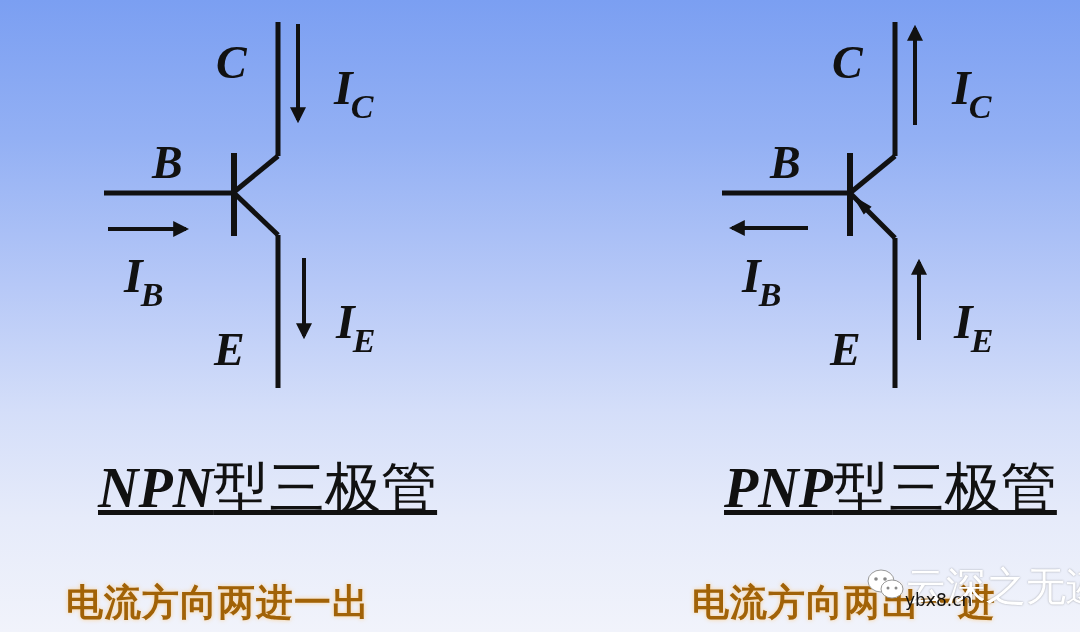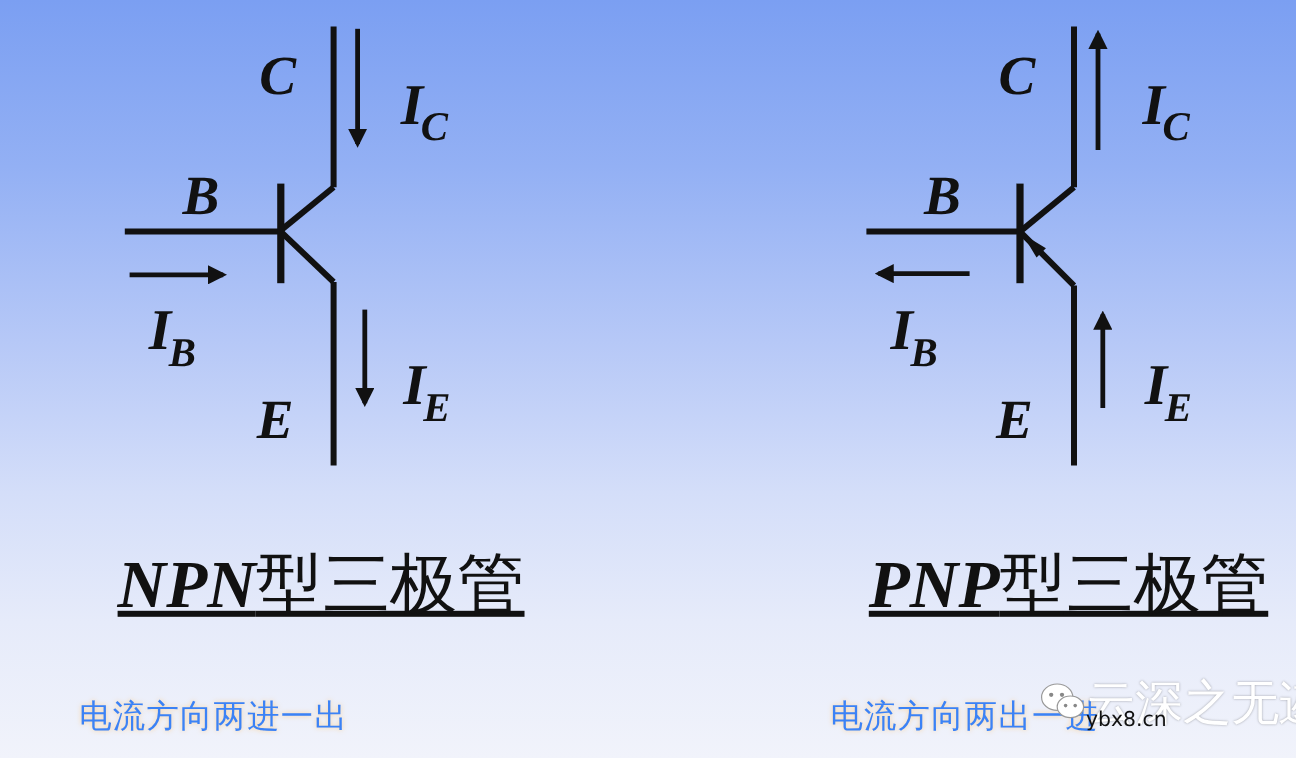--- a/index.html
+++ b/index.html
@@ -8,21 +8,21 @@
     background: linear-gradient(to bottom, #7b9ff2 0%, #93b0f4 22%, #b6c8f7 45%, #d4def9 65%, #e6ebfa 82%, #f1f3fb 100%);
     font-family: "Liberation Serif", serif;
   }
   svg.diagram { position: absolute; left: 0; top: 0; }
   .lbl { position: absolute; font-family: "Liberation Serif", serif; font-style: italic; font-weight: bold; color: #111; line-height: 1; }
   .pin { font-size: 46px; }
   .cur { font-size: 48px; }
   .cur sub { font-size: 34px; vertical-align: -14px; margin-left: -2px; }
   .title { position: absolute; font-family: "Liberation Serif", serif; font-size: 56px; color: #111; line-height: 1; white-space: nowrap; text-decoration: underline; }
   .title .latin { font-style: italic; font-weight: bold; }
-  .note { position: absolute; font-family: "DejaVu Sans", sans-serif; font-size: 27px; font-weight: normal; color: #3b82f6; line-height: 1; white-space: nowrap;
+  .note { position: absolute; font-family: "DejaVu Sans", sans-serif; font-size: 37px; font-weight: bold; color: #a16207; line-height: 1; white-space: nowrap;
     text-shadow: 0 0 4px rgba(255,200,120,0.8); letter-spacing: 1px; }
   .wm { position: absolute; font-family: "DejaVu Sans", sans-serif; color: #fff; white-space: nowrap; line-height: 1; text-shadow: 0 0 2px rgba(0,0,0,0.35); }
   .wm-name { font-size: 40px; left: 906px; top: 566px; }
   .wm-url { font-size: 17px; color: #111; text-shadow: none; left: 905px; top: 592px; background: rgba(255,255,255,0.0); }
   .wm-icon { position: absolute; left: 866px; top: 568px; }
 </style>
 </head>
 <body>
 
 <svg class="diagram" width="1080" height="632" viewBox="0 0 1080 632">

